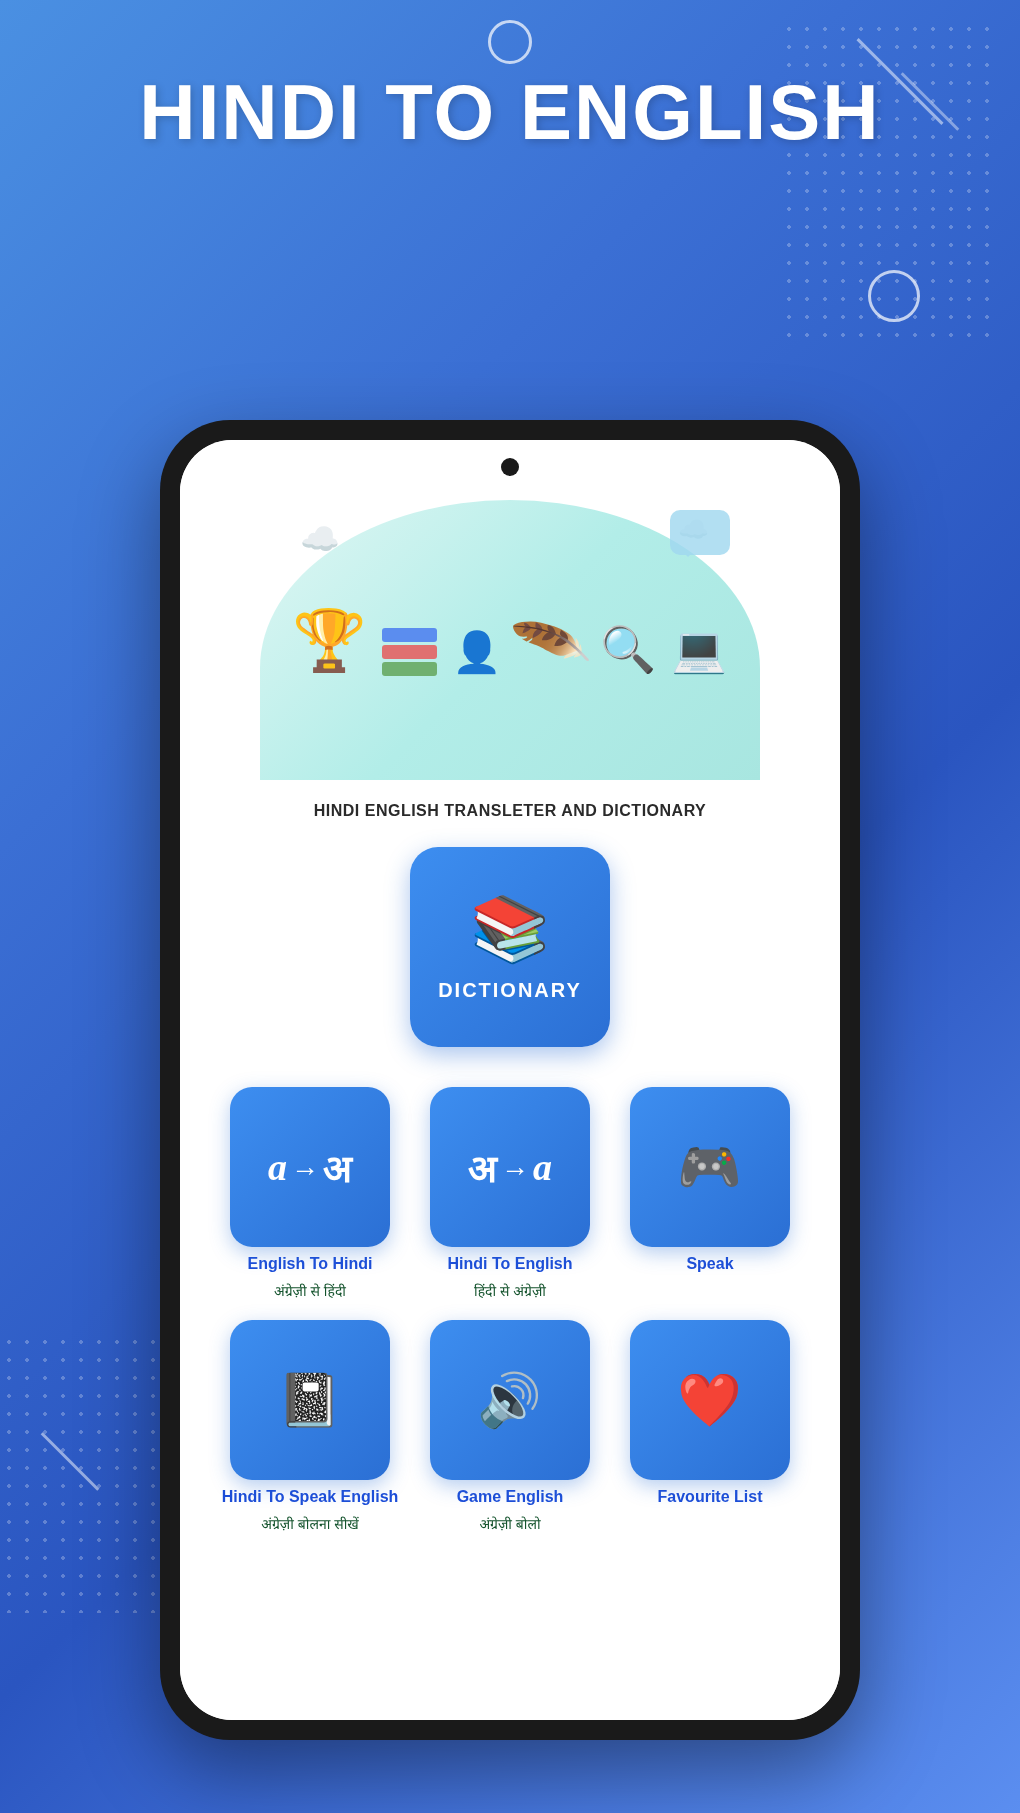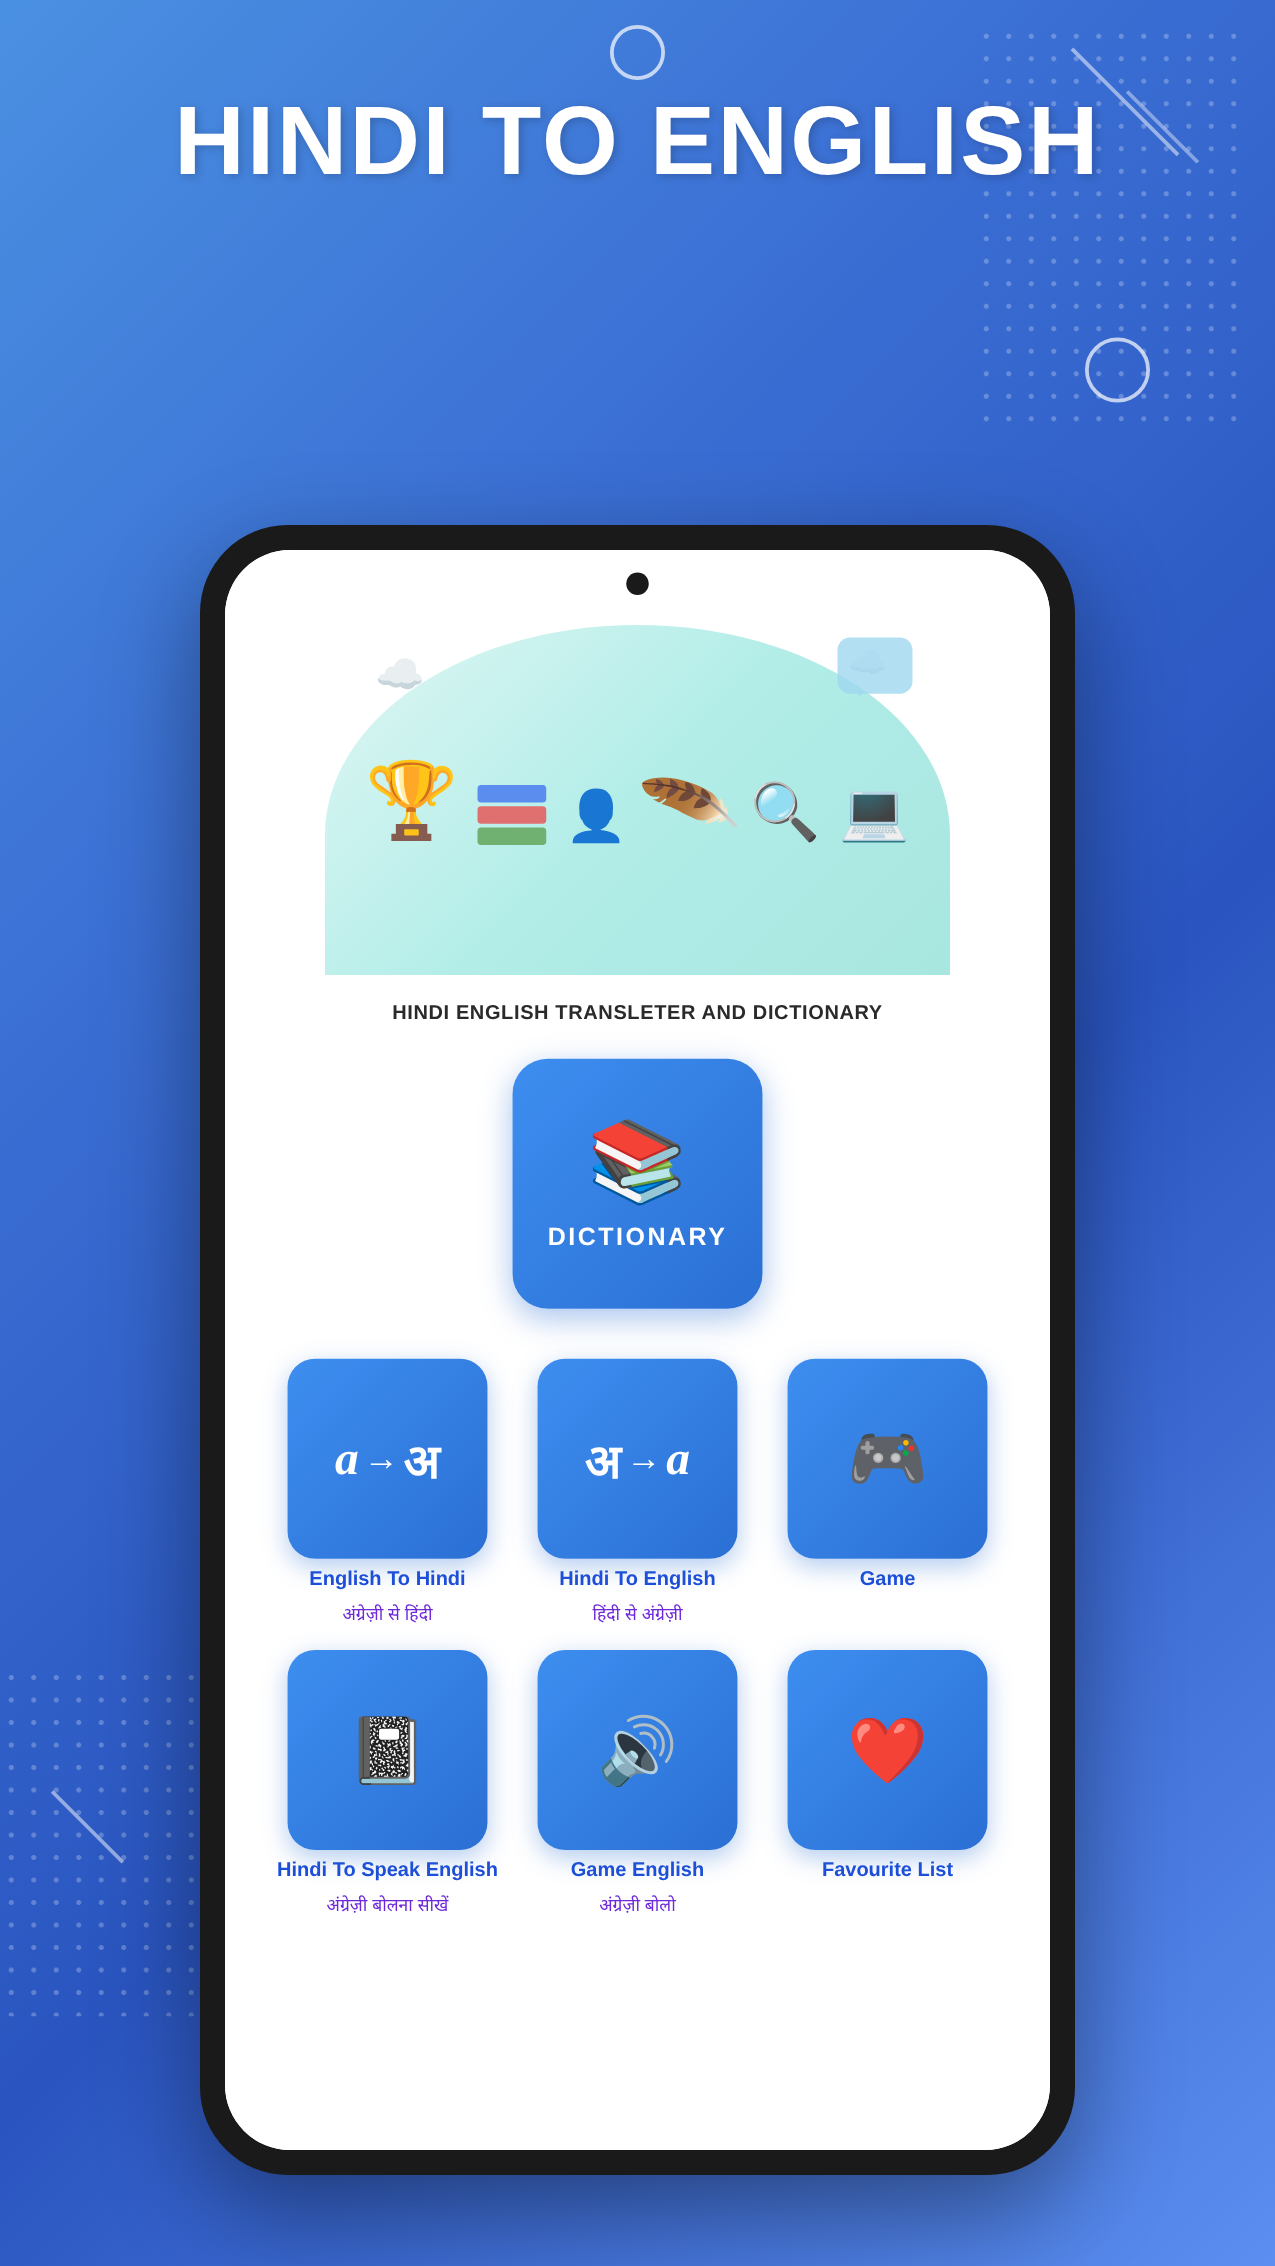--- a/index.html
+++ b/index.html
@@ -369,21 +369,21 @@
 
     .feature-name {
       font-size: 16px;
       font-weight: 700;
       color: #1d4ed8;
       text-align: center;
     }
 
     .feature-name-hindi {
       font-size: 14px;
-      color: #6d28d9;
+      color: #14532d;
       text-align: center;
     }
 
     
     .feature-grid-row2 {
       width: 100%;
       display: grid;
       grid-template-columns: repeat(3, 1fr);
       gap: 20px;
       padding: 0 10px;
@@ -464,21 +464,21 @@
               </div>
             </div>
             <div class="feature-name">Hindi To English</div>
             <div class="feature-name-hindi">हिंदी से अंग्रेज़ी</div>
           </div>
 
           <div class="feature-item">
             <div class="feature-btn">
               <span class="feature-icon">🎮</span>
             </div>
-            <div class="feature-name">Game</div>
+            <div class="feature-name">Speak</div>
             <div class="feature-name-hindi"></div>
           </div>
 
         </div>
 
         <div class="feature-grid-row2">
 
           <div class="feature-item">
             <div class="feature-btn">
               <span class="feature-icon">📓</span>

